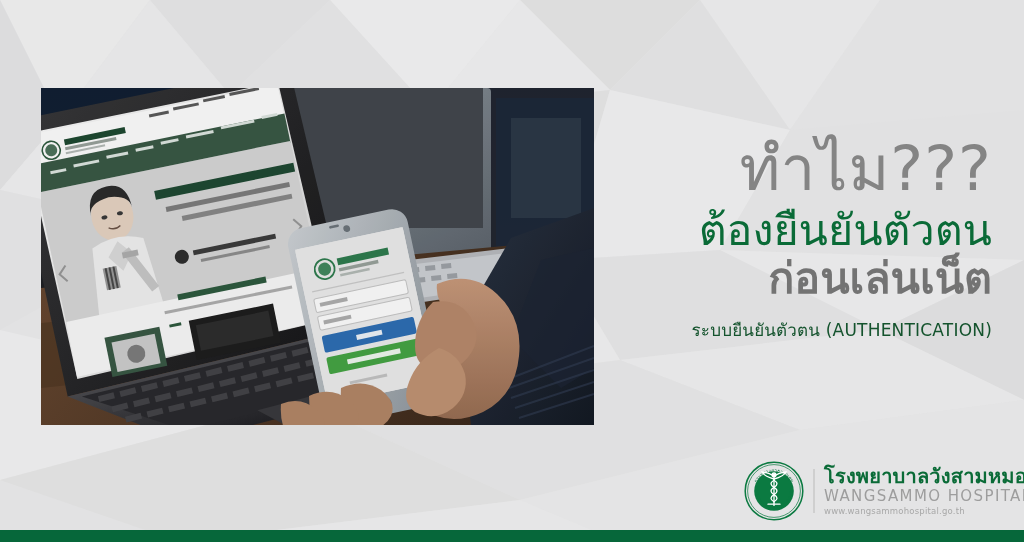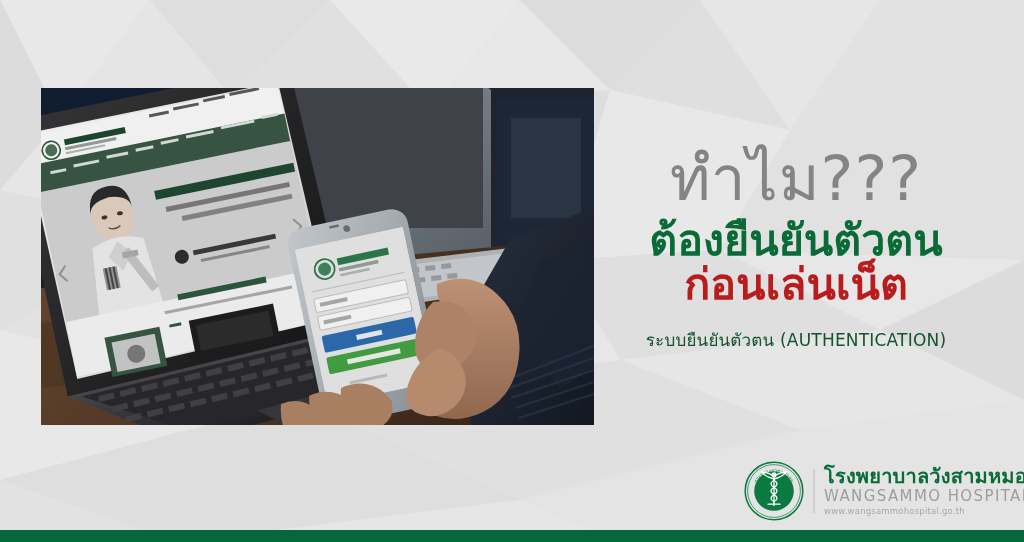--- a/index.html
+++ b/index.html
@@ -14,33 +14,32 @@
   #poly{position:absolute;inset:0;width:1024px;height:542px;}
 
   
   #photo{
     position:absolute;left:41px;top:88px;width:553px;height:337px;
     overflow:hidden;background:#16120f;
   }
   #photoSvg{position:absolute;left:0;top:0;width:553px;height:337px;}
 
   
-  #copy{position:absolute;left:600px;top:148px;width:392px;text-align:center;}
+  #copy{position:absolute;left:600px;top:138px;width:392px;text-align:right;}
   .why{
     font-size:62px;line-height:1.0;color:#848484;font-weight:400;
     letter-spacing:1px;white-space:nowrap;
   }
   .hl{
-    font-size:43px;line-height:1.12;color:#0a6b37;font-weight:700;
+    font-size:43px;line-height:1.12;color:#0a6b37;font-weight:400;
     white-space:nowrap;margin-top:6px;
   }
   .hl2{
-    font-size:43px;line-height:1.12;color:#b91c1c;font-weight:700;
+    font-size:43px;line-height:1.12;color:#737373;font-weight:700;
     white-space:nowrap;
-    font-family:Liberation Mono, monospace;
   }
   .sub{
     font-size:17px;color:#14532d;font-weight:400;margin-top:14px;
     white-space:nowrap;letter-spacing:.2px;
   }
 
   
   #lock{position:absolute;left:744px;top:461px;display:flex;align-items:center;gap:9px;}
   #seal{width:60px;height:60px;flex:0 0 auto;}
   #divider{width:2px;height:44px;background:#cfcfcf;flex:0 0 auto;}

